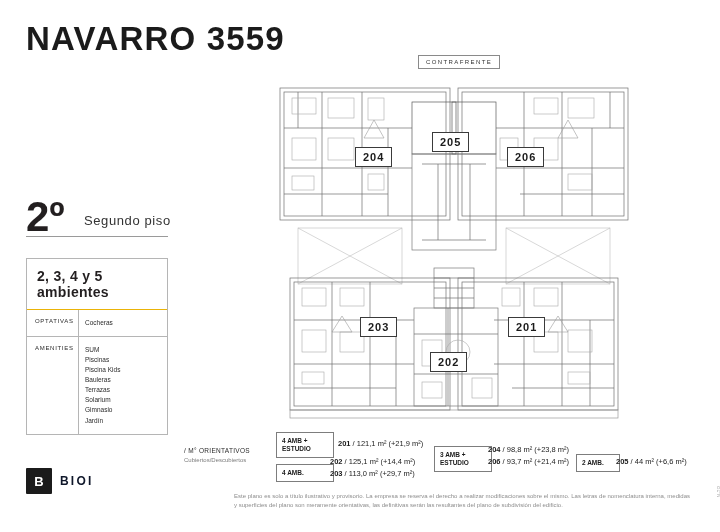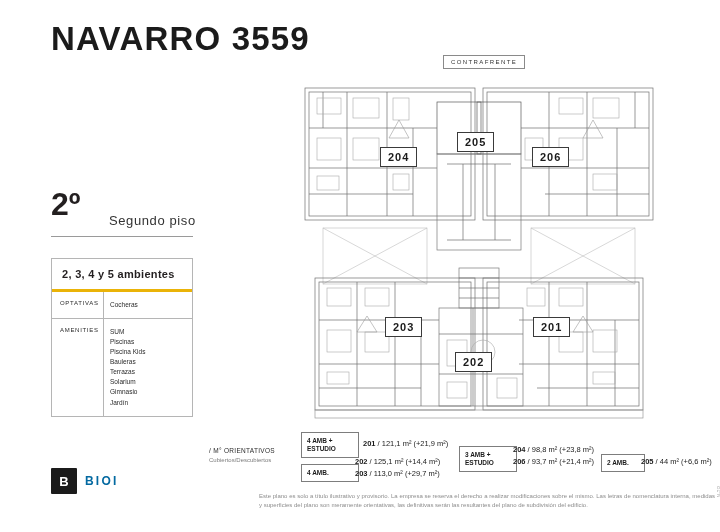--- a/index.html
+++ b/index.html
@@ -11,21 +11,20 @@
     width: 720px;
     height: 532px;
     font-family: "Liberation Sans", sans-serif;
     color: #231f20;
     position: relative;
     overflow: hidden;
   }
   .page {
     position: absolute;
     inset: 0;
-    margin-left: 25px;
   }
 
   
   .title {
     position: absolute;
     left: 26px;
     top: 22px;
     font-size: 33px;
     font-weight: bold;
     letter-spacing: 1.2px;
@@ -38,22 +37,22 @@
     top: 62px;
     font-size: 12px;
     letter-spacing: 3.6px;
     color: #3a3a3a;
   }
 
   
   .floor-num {
     position: absolute;
     left: 26px;
-    top: 188px;
-    font-size: 32px;
+    top: 196px;
+    font-size: 42px;
     font-weight: bold;
     line-height: 1;
   }
   .floor-label {
     position: absolute;
     left: 84px;
     top: 213px;
     font-size: 13px;
     letter-spacing: 0.6px;
     color: #333;
@@ -71,24 +70,24 @@
   .info-table {
     position: absolute;
     left: 26px;
     top: 258px;
     width: 142px;
     border: 1px solid #b5b5b5;
     box-sizing: border-box;
   }
   .info-head {
     padding: 9px 10px;
-    font-size: 11px;
+    font-size: 14px;
     font-weight: bold;
     letter-spacing: 0.3px;
-    border-bottom: 3px solid #eab308;
+    border-bottom: 1px solid #eab308;
   }
   .info-row {
     display: flex;
     border-bottom: 1px solid #b5b5b5;
   }
   .info-row:last-child { border-bottom: none; }
   .info-key {
     width: 52px;
     flex: 0 0 52px;
     padding: 8px 5px 8px 8px;
@@ -125,21 +124,21 @@
     font-weight: bold;
     display: flex;
     align-items: center;
     justify-content: center;
     border-radius: 1px;
   }
   .logo-text {
     margin-left: 8px;
     font-size: 12px;
     letter-spacing: 2.2px;
-    color: #0369a1;
+    color: #0f172a;
     font-weight: bold;
   }
 
   
   .contrafrente {
     position: absolute;
     left: 418px;
     top: 55px;
     border: 1px solid #8a8a8a;
     padding: 3px 7px;

